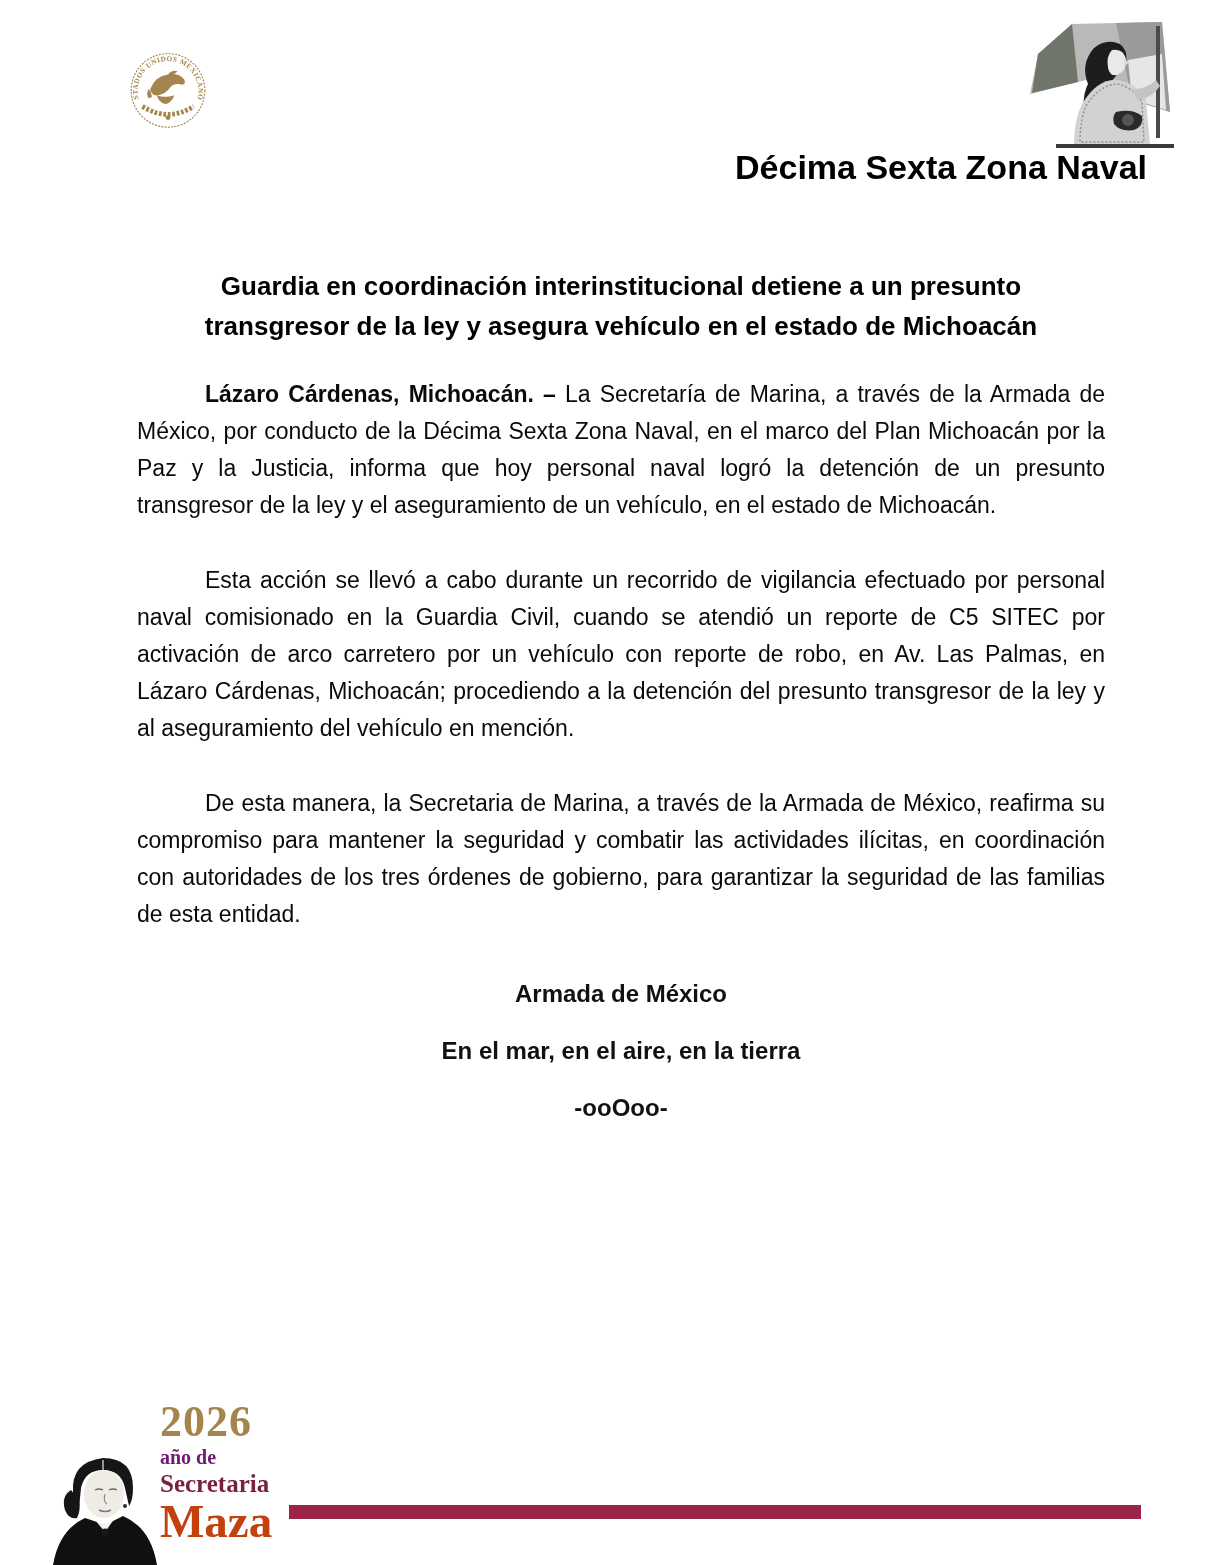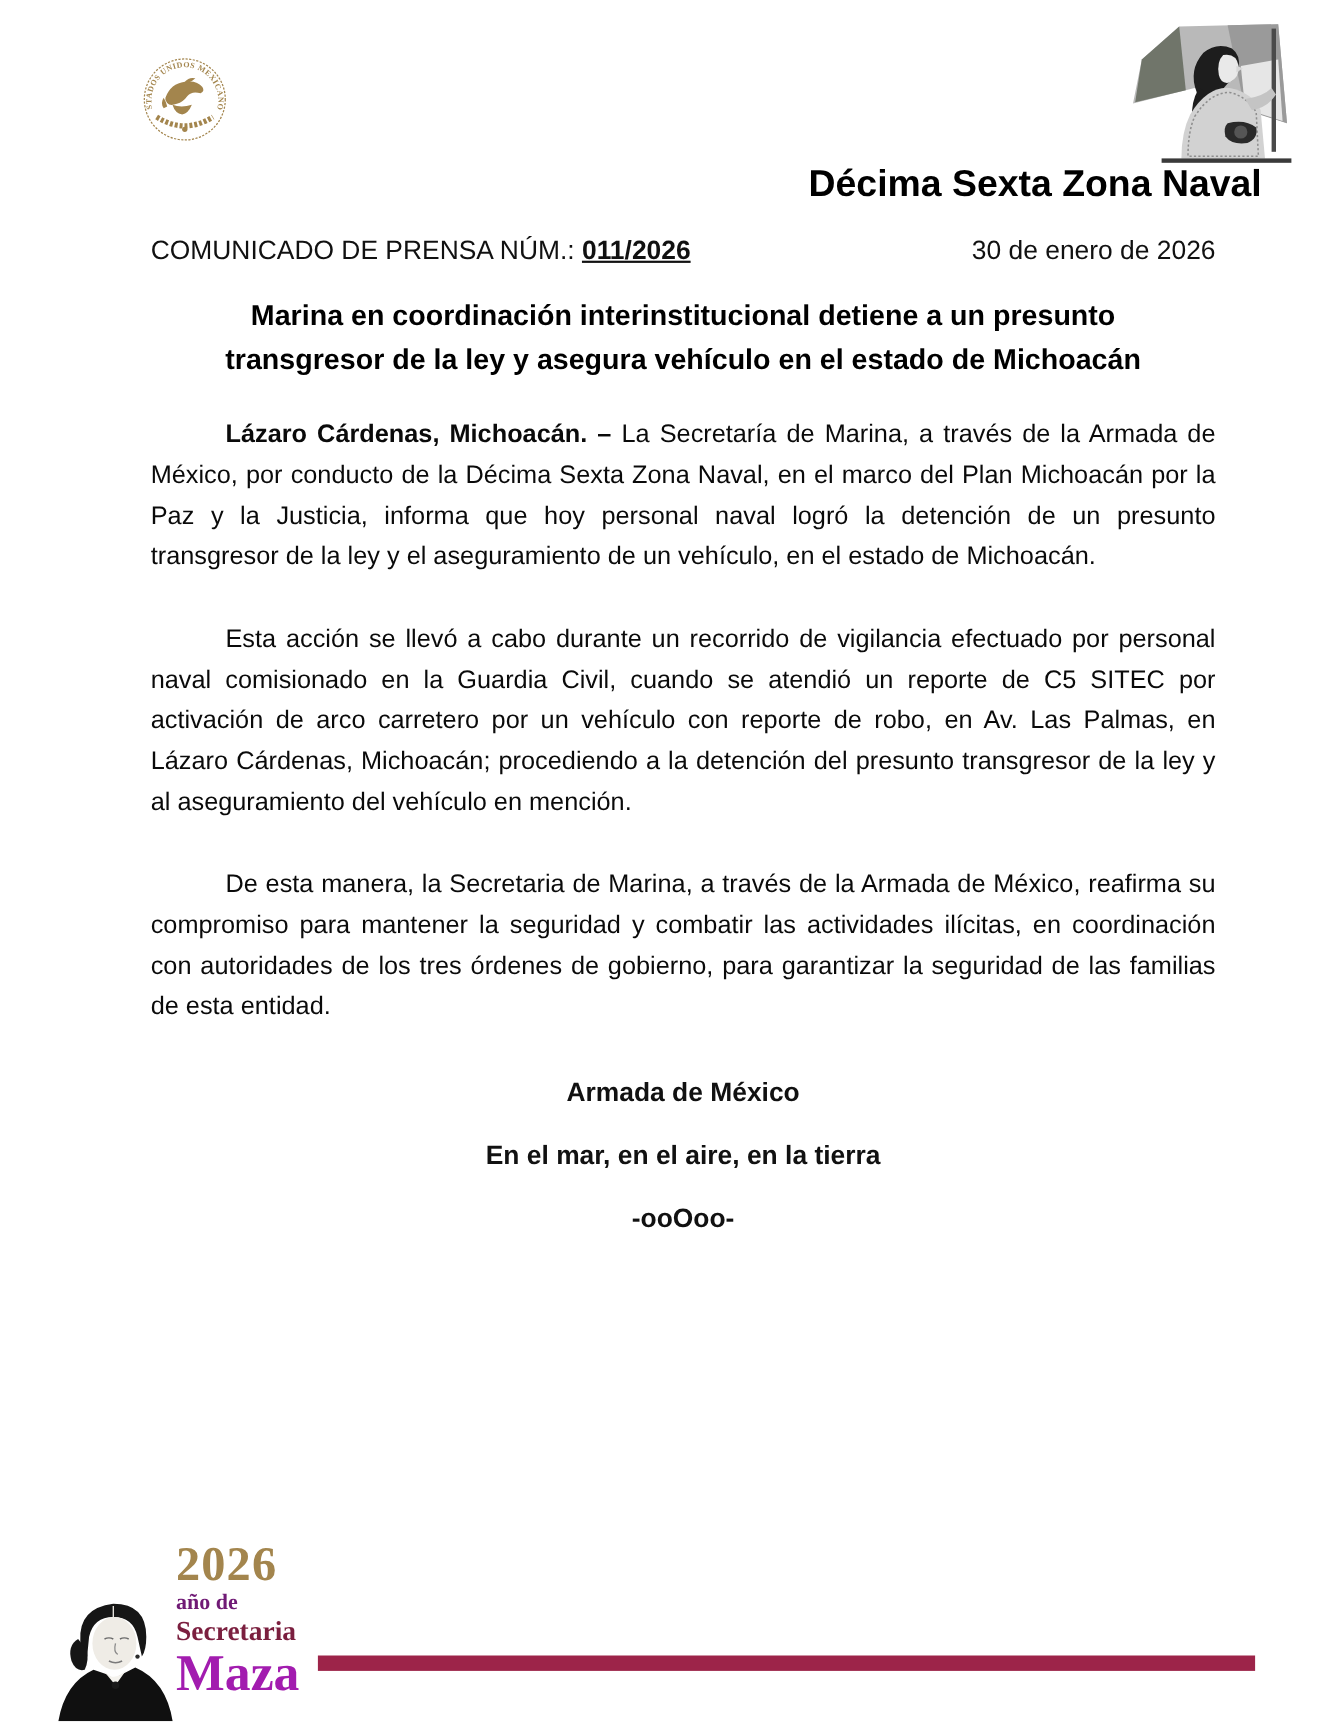--- a/index.html
+++ b/index.html
@@ -101,21 +101,21 @@
     bottom: 20px;
     width: 132px;
     text-align: left;
     font-family: "Liberation Serif", serif;
     font-weight: bold;
     line-height: 1;
   }
   .year-main { font-size: 44px; color: #a3854d; letter-spacing: 1px; }
   .year-sub  { font-size: 20px; color: #701a75; margin-top: 3px; }
   .year-name1 { font-size: 25px; color: #7b1f3f; margin-top: 4px; }
-  .year-name2 { font-size: 47px; color: #a21caf; margin-top: 2px; }
+  .year-name2 { font-size: 47px; color: #c2410c; margin-top: 2px; }
   .footer-bar {
     position: absolute;
     left: 289px;
     top: 1505px;
     width: 852px;
     height: 14px;
     background: #9d2449;
   }
 </style>
 </head>
@@ -166,29 +166,23 @@
       <circle cx="108" cy="100" r="6" fill="#555555"></circle>
 
       <path d="M112,70 Q128,68 136,60 L140,66 Q132,78 118,80 Z" fill="#c4c4c4"></path>
 
       <rect x="36" y="124" width="118" height="4" fill="#3a3a3a"></rect>
     </svg>
 
     <h1 class="zone-title">Décima Sexta Zona Naval</h1>
   </div>
 
-  <div class="meta-row">
-    <div>
-      <span>COMUNICADO DE PRENSA NÚM.: </span><span class="release-number">011/2026</span>
-    </div>
-    <div class="release-date">30 de enero de 2026</div>
-  </div>
 
   <div class="content">
-    <h2 class="headline">Marina en coordinación interinstitucional detiene a un presunto transgresor de la ley y asegura vehículo en el estado de Michoacán</h2>
+    <h2 class="headline">Guardia en coordinación interinstitucional detiene a un presunto transgresor de la ley y asegura vehículo en el estado de Michoacán</h2>
 
     <p class="body-paragraph">
       <span class="lead-bold">Lázaro Cárdenas, Michoacán. – </span><span>La Secretaría de Marina, a través de la Armada de México, por conducto de la Décima Sexta Zona Naval, en el marco del Plan Michoacán por la Paz y la Justicia, informa que hoy personal naval logró la detención de un presunto transgresor de la ley y el aseguramiento de un vehículo, en el estado de Michoacán.</span>
     </p>
 
     <p class="body-paragraph">Esta acción se llevó a cabo durante un recorrido de vigilancia efectuado por personal naval comisionado en la Guardia Civil, cuando se atendió un reporte de C5 SITEC por activación de arco carretero por un vehículo con reporte de robo, en Av. Las Palmas, en Lázaro Cárdenas, Michoacán; procediendo a la detención del presunto transgresor de la ley y al aseguramiento del vehículo en mención.</p>
 
 
     <p class="body-paragraph">De esta manera, la Secretaria de Marina, a través de la Armada de México, reafirma su compromiso para mantener la seguridad y combatir las actividades ilícitas, en coordinación con autoridades de los tres órdenes de gobierno, para garantizar la seguridad de las familias de esta entidad.</p>
 

